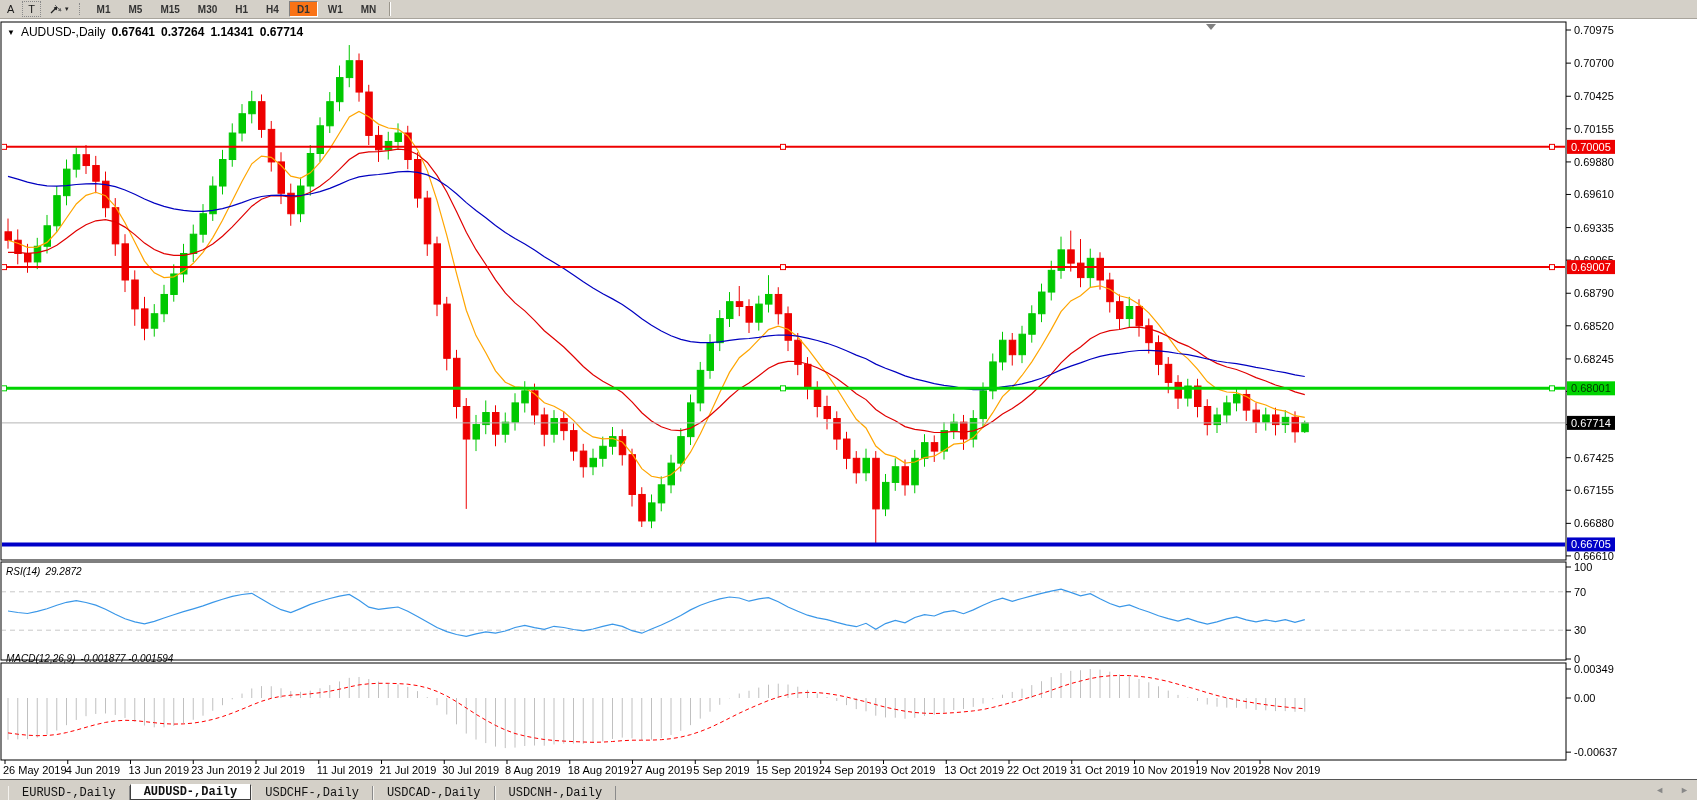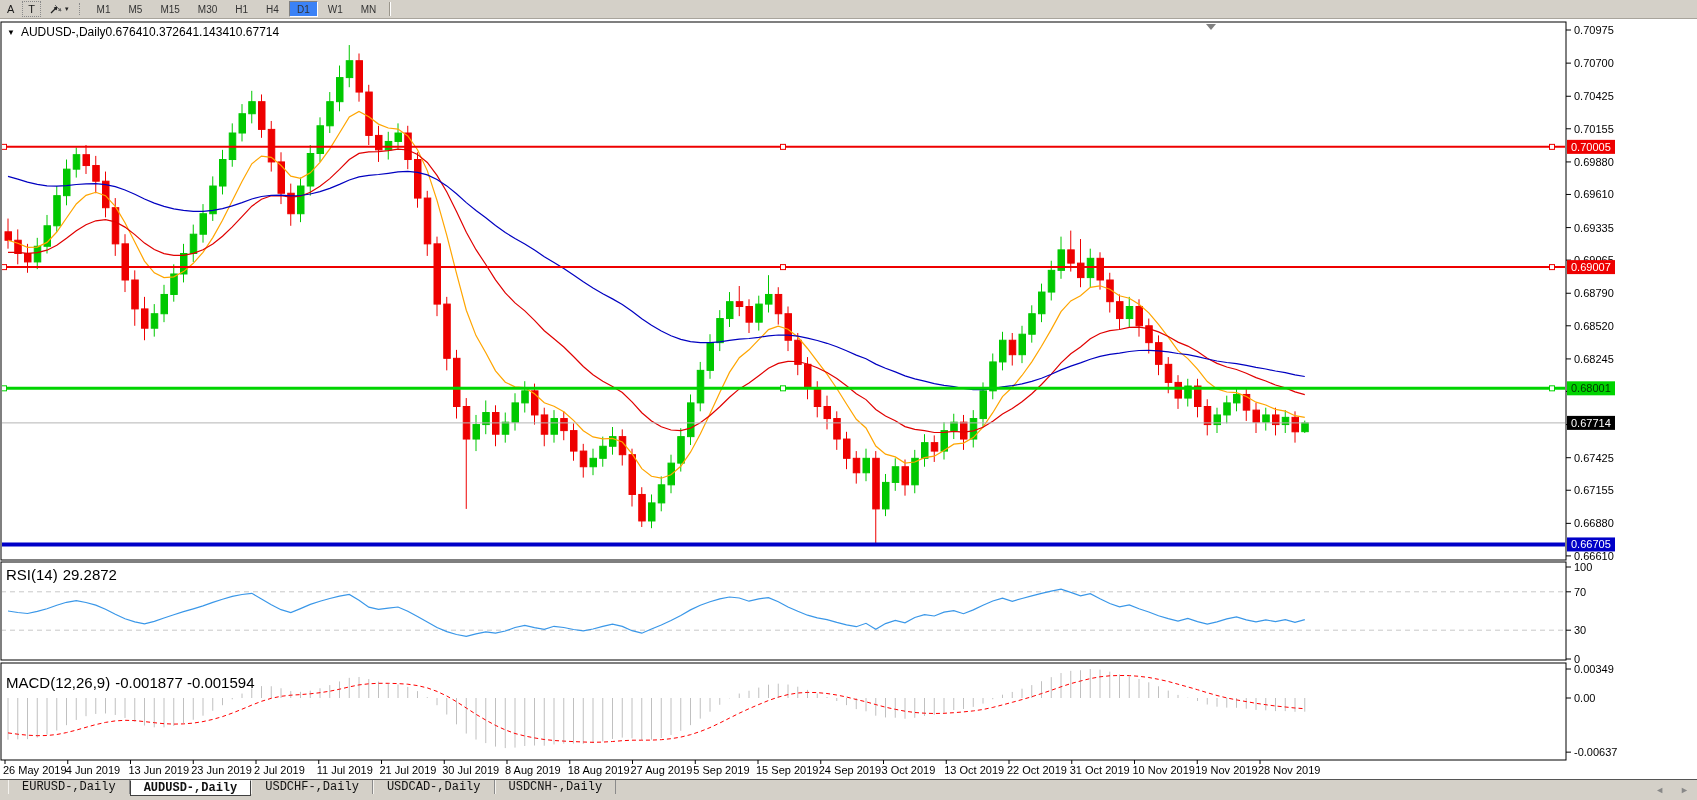--- a/index.html
+++ b/index.html
@@ -4,34 +4,34 @@
 <style>
   html,body{margin:0;padding:0;background:#d4d0c8;}
   #app{position:relative;width:1697px;height:800px;overflow:hidden;background:#ffffff;
        font-family:"Liberation Sans",sans-serif;}
   
   #toolbar{position:absolute;top:0;left:0;width:1697px;height:18px;background:#d4d0c8;
            border-bottom:1px solid #a8a49c;display:flex;align-items:center;z-index:5;}
   .tbtn{height:14px;display:flex;align-items:center;justify-content:center;
         font-size:11px;color:#1a1a1a;padding:0 5px;margin:0 1px;cursor:default;border:1px solid transparent;}
   .tbtn.dotted{border:1px dotted #8a8a8a;}
-  .tbtn.tf{font-size:10px;font-weight:normal;color:#333;padding:0 7px;}
-  .tbtn.pressed{background:#3b82f6;border:1px solid;border-color:#808080 #ffffff #ffffff #808080;}
+  .tbtn.tf{font-size:10px;font-weight:bold;color:#333;padding:0 7px;}
+  .tbtn.pressed{background:#f97316;border:1px solid;border-color:#808080 #ffffff #ffffff #808080;}
   .grip{width:3px;height:12px;border-left:1px dotted #8a8a8a;margin:0 5px 0 3px;}
   .vsep{width:0;height:14px;border-left:1px solid #9a968c;border-right:1px solid #ffffff;margin:0 4px;}
   .caret{font-size:7px;color:#222;margin-left:2px;}
   
   #chart-title{position:absolute;left:7px;top:25px;z-index:3;font-size:12px;color:#000;
                display:flex;align-items:center;white-space:pre;}
   #chart-title .tri{font-size:8px;margin-right:6px;}
-  #chart-title .num{}
-  .pane-label{position:absolute;left:6px;z-index:3;font-size:15px;color:#000;display:flex;}
+  #chart-title .num{margin-left:6px;font-weight:bold;}
+  .pane-label{position:absolute;left:6px;z-index:3;font-size:10px;color:#000;display:flex;font-style:italic;}
   .pane-label span{margin-right:5px;}
   #rsi-label{top:566px;}
-  #macd-label{top:674px;justify-content:flex-end;}
+  #macd-label{top:653px;justify-content:flex-end;}
   .pane-sep{position:absolute;left:0;width:1566px;height:4px;z-index:4;background:transparent;cursor:row-resize;}
   
   #tabbar{position:absolute;left:0;bottom:0;width:1697px;height:21px;background:#d4d0c8;
           border-top:1px solid #555;display:flex;align-items:stretch;padding-left:8px;box-sizing:border-box;z-index:5;
           font-family:"Liberation Mono",monospace;font-size:12px;}
   .tab{display:flex;align-items:center;padding:0 13px;color:#111;background:#d4d0c8;
        border-right:1px solid #8a8a8a;border-left:1px solid #f4f2ee;cursor:default;}
   .tab.active{background:#ffffff;font-weight:bold;border:1px solid #404040;border-top:1px solid #ffffff;}
   #tab-scroll{position:absolute;right:8px;bottom:4px;display:flex;gap:16px;z-index:6;}
   #tab-scroll span{font-size:9px;color:#888;cursor:default;line-height:12px;}
@@ -913,21 +913,21 @@
   </div>
   <div class="pane-label" id="macd-label">
     <span>MACD(12,26,9)</span>
     <span>-0.001877 -0.001594</span>
   </div>
 
   <div class="pane-sep" style="top:559px"></div>
   <div class="pane-sep" style="top:659px"></div>
 
   <div id="tabbar">
-    <div id="tabs" style="display:flex;align-items:flex-start;">
+    <div id="tabs" style="display:flex;align-items:flex-end;">
         <div class="tab">EURUSD-,Daily</div>
         <div class="tab active">AUDUSD-,Daily</div>
         <div class="tab">USDCHF-,Daily</div>
         <div class="tab">USDCAD-,Daily</div>
         <div class="tab">USDCNH-,Daily</div>
       </div>
   </div>
   <div id="tab-scroll">
     <span>◄</span>
     <span>►</span>

